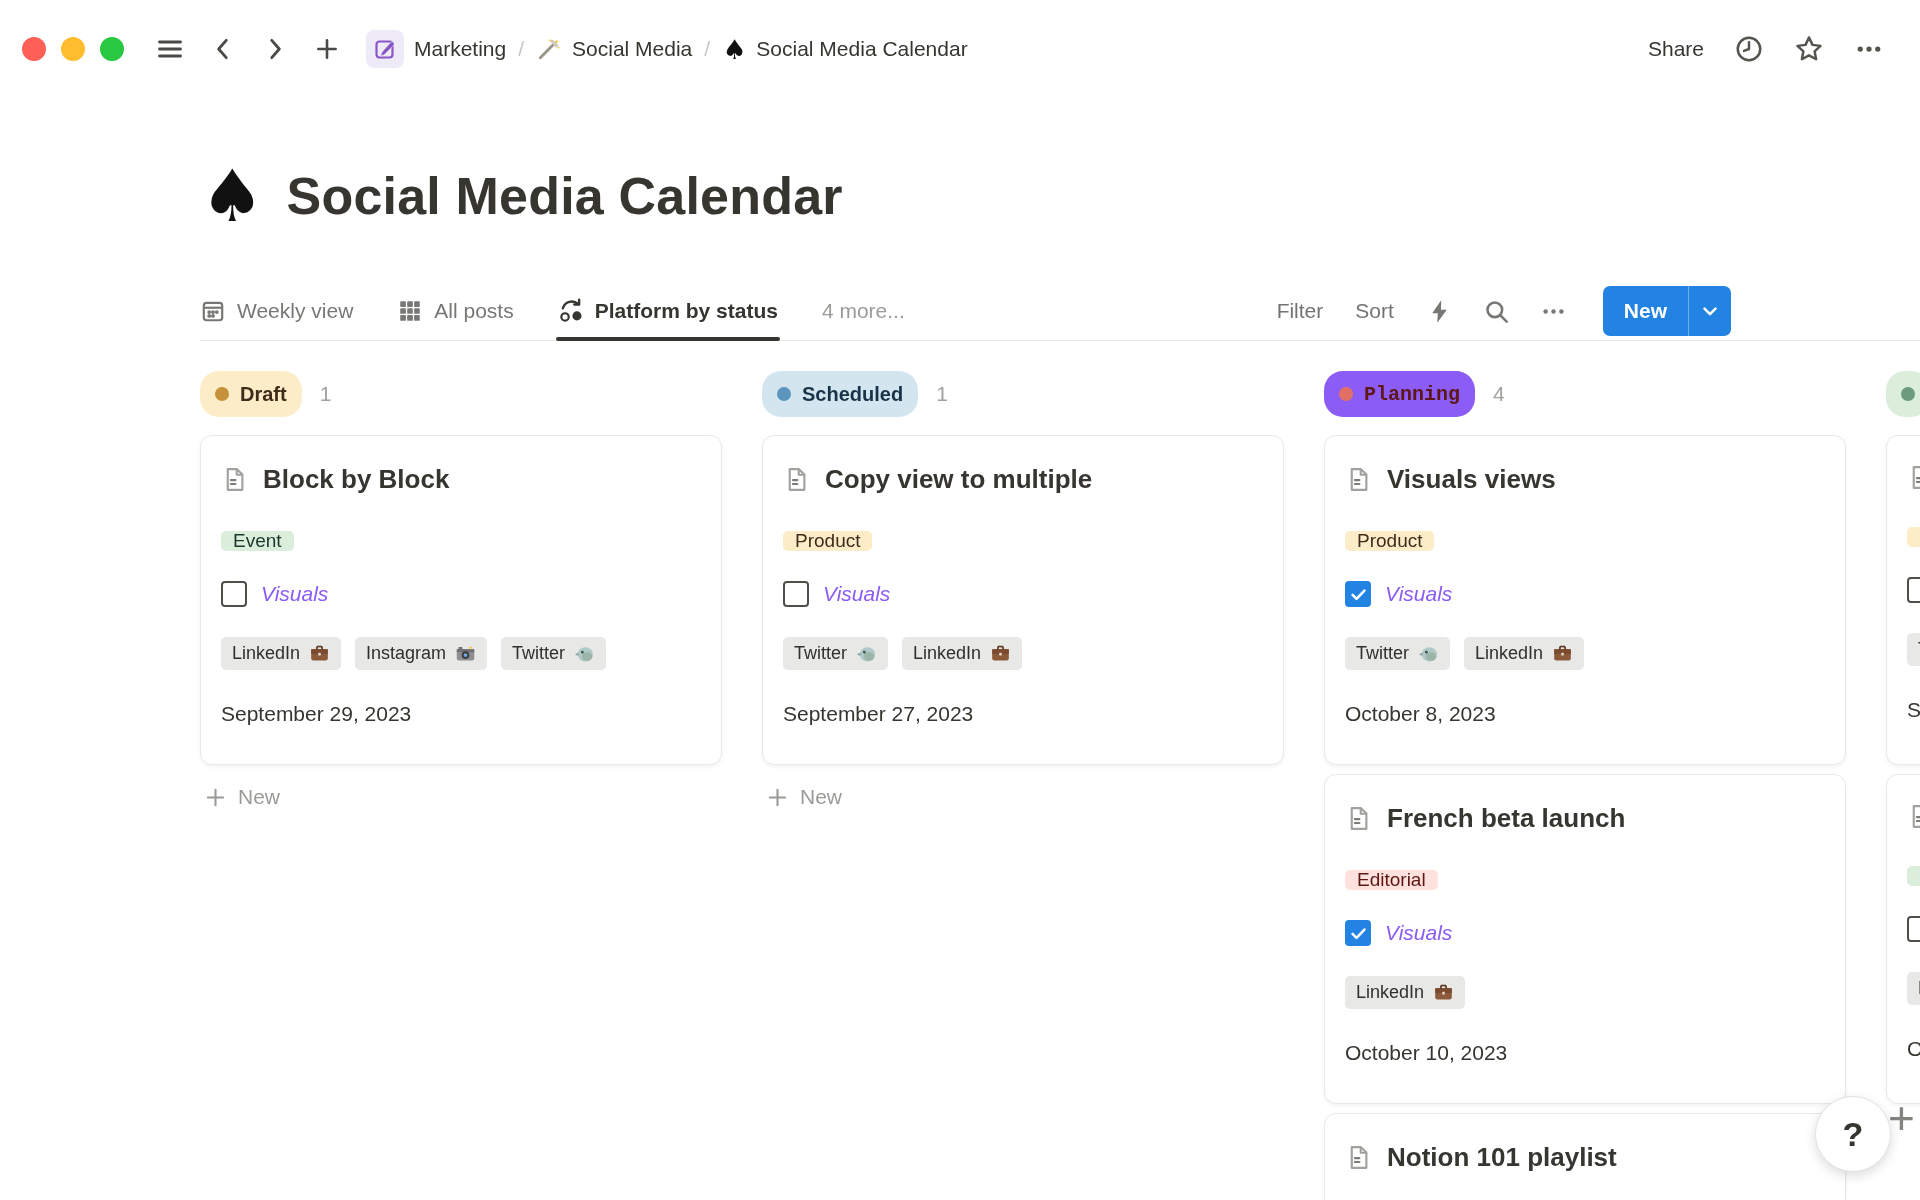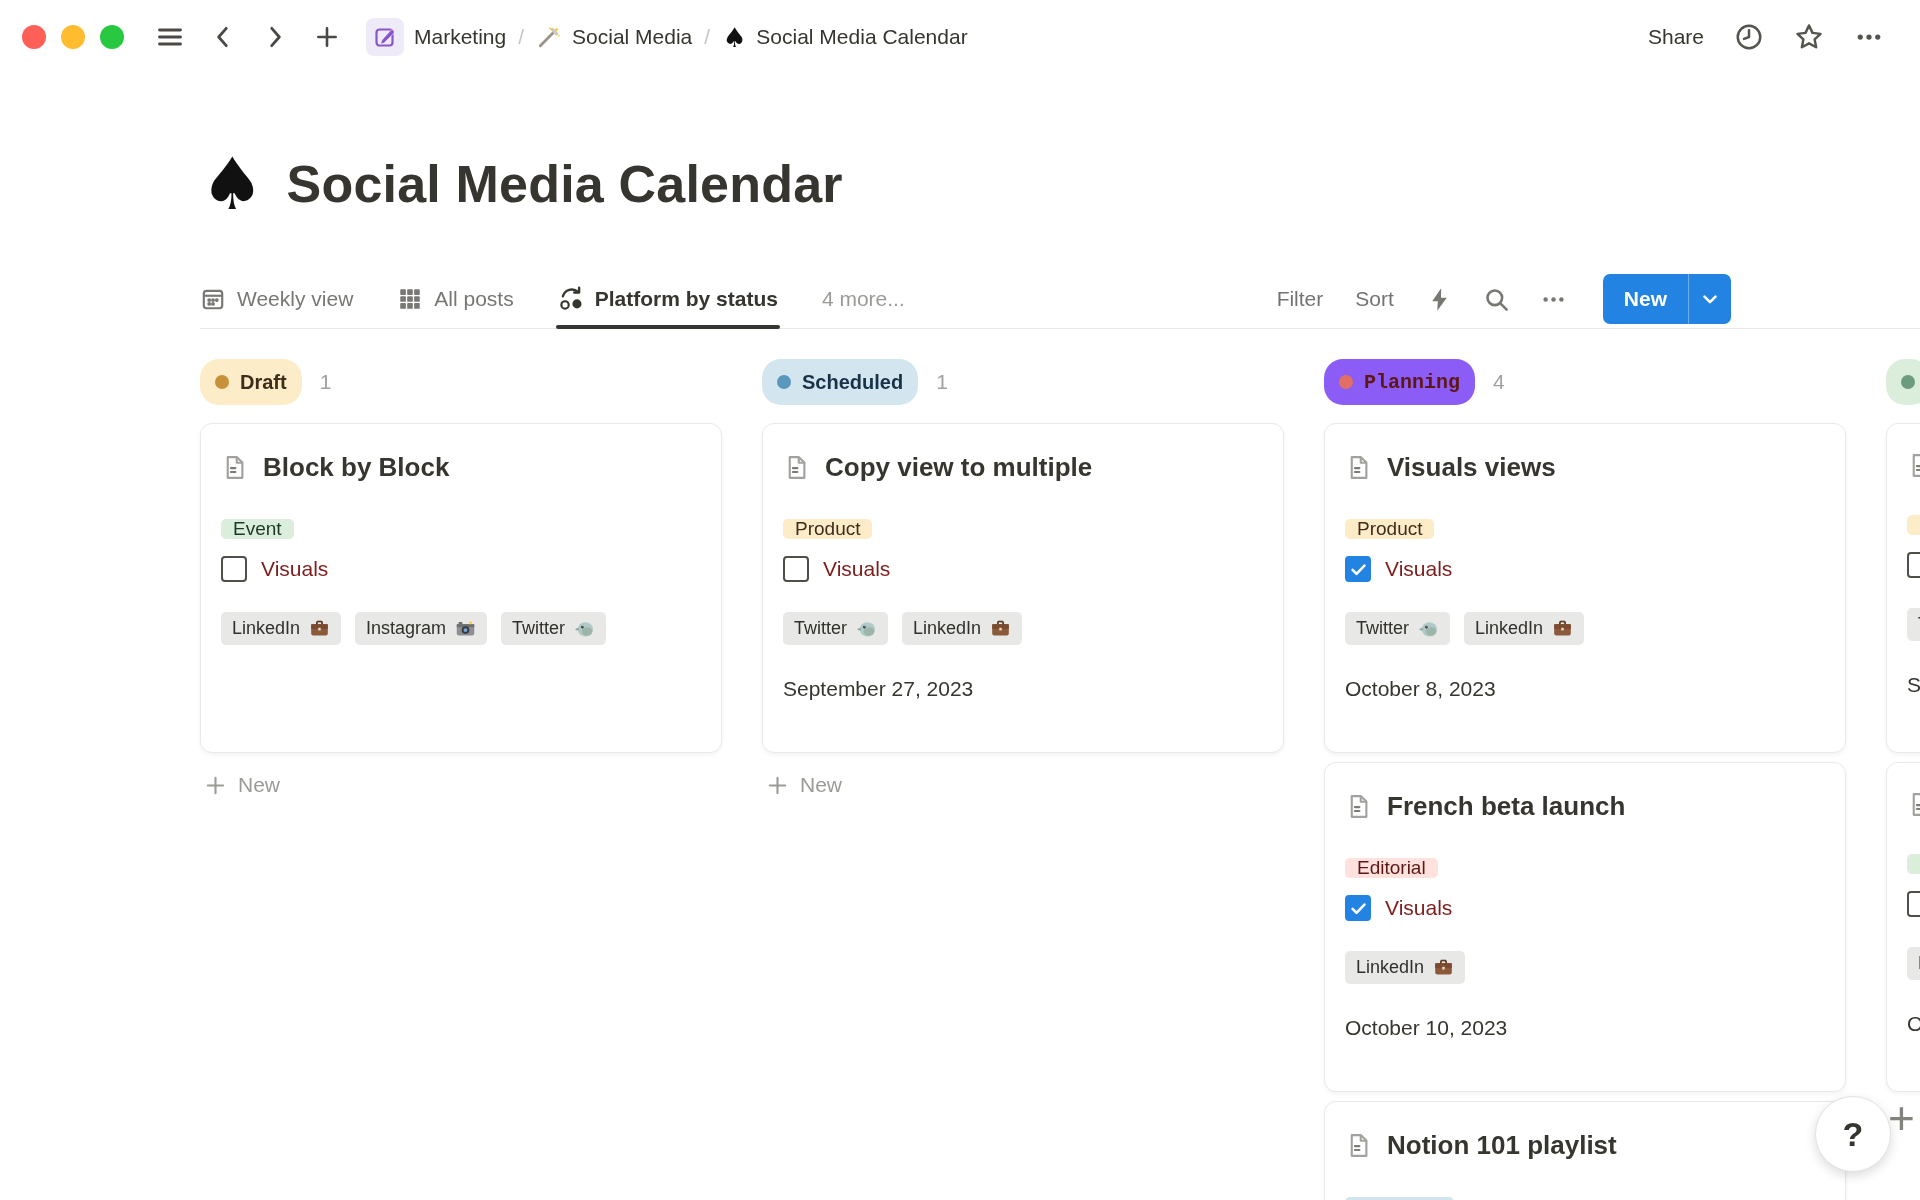--- a/index.html
+++ b/index.html
@@ -2,21 +2,21 @@
 <html><head>
 <meta charset="utf-8">
 <style>
   html,body{margin:0;padding:0;}
   body{
     width:1920px;height:1200px;overflow:hidden;background:#ffffff;
     font-family:"Liberation Sans","DejaVu Sans",sans-serif;
     color:#37352F;position:relative;
   }
   
-  .topbar{height:74px;display:flex;align-items:center;padding:0 36px 0 22px;}
+  .topbar{height:74px;display:flex;align-items:center;padding:12px 36px 0 22px;}
   .lights{display:flex;align-items:center;gap:15px;margin-right:32px;}
   .light{width:24px;height:24px;border-radius:50%;}
   .icon-btn{display:flex;align-items:center;justify-content:center;cursor:pointer;color:#55544E;}
   .nav-group{display:flex;align-items:center;gap:26px;margin-right:26px;}
   .breadcrumb{display:flex;align-items:center;gap:12px;font-size:21px;font-weight:500;color:#37352F;}
   .crumb{display:flex;align-items:center;gap:10px;cursor:pointer;}
   .crumb-sep{color:#C7C6C3;font-weight:400;}
   .crumb-icon-box{width:38px;height:38px;border-radius:8px;background:#EFEAF7;display:flex;align-items:center;justify-content:center;}
   .spade-char{font-family:"DejaVu Sans",sans-serif;color:#111;}
   .topbar-right{margin-left:auto;display:flex;align-items:center;gap:30px;}
@@ -43,21 +43,21 @@
   .board-column{width:522px;flex:0 0 522px;}
   .col-head{display:flex;align-items:center;margin-bottom:22px;height:38px;}
   .status-pill{display:inline-flex;align-items:center;gap:11px;height:38px;padding:4px 15px;border-radius:19px;font-size:20px;font-weight:600;cursor:pointer;white-space:nowrap;}
   .status-dot{width:14px;height:14px;border-radius:50%;flex:0 0 14px;}
   .col-count{margin-left:18px;font-size:21px;color:#A3A19D;}
   .card{background:#fff;border:1px solid #E9E9E7;border-radius:12px;box-shadow:0 2px 4px rgba(15,15,15,0.05);padding:20px 20px 22px;box-sizing:border-box;margin-bottom:9px;min-height:330px;cursor:pointer;}
   .card.short{min-height:0;height:200px;overflow:hidden;}
   .card-title{display:flex;align-items:center;gap:15px;margin-top:8px;font-size:26px;font-weight:600;color:#37352F;}
   .tag-row{margin-top:36px;}
   .tag{display:inline-flex;align-items:center;height:20px;padding:0 12px;border-radius:5px;font-size:19px;white-space:nowrap;}
-  .check-row{margin-top:17px;display:flex;align-items:center;gap:14px;font-size:21px;color:#7f1d1d;}
+  .check-row{margin-top:30px;display:flex;align-items:center;gap:14px;font-size:21px;color:#8b5cf6;font-style:italic;}
   .checkbox{width:26px;height:26px;border:2px solid #4F4E49;border-radius:4px;box-sizing:border-box;background:#fff;display:flex;align-items:center;justify-content:center;cursor:pointer;flex:0 0 26px;}
   .checkbox.checked{background:#2383E2;border-color:#2383E2;}
   .platform-row{margin-top:30px;display:flex;gap:14px;flex-wrap:wrap;}
   .ptag{display:inline-flex;align-items:center;gap:9px;height:33px;padding:0 11px;border-radius:5px;background:#E8E8E6;font-size:18px;color:#32302C;white-space:nowrap;}
   .card-date{margin-top:32px;font-size:21px;color:#37352F;}
   .add-new{margin-top:20px;display:flex;align-items:center;gap:11px;font-size:21px;color:#9B9A97;cursor:pointer;padding-left:4px;}
   
   .help-btn{position:absolute;left:1815px;top:1096px;width:74px;height:74px;border-radius:50%;background:#fff;border:1px solid #E3E2E0;box-shadow:0 4px 12px rgba(0,0,0,0.14);display:flex;align-items:center;justify-content:center;font-size:34px;font-weight:600;color:#37352F;cursor:pointer;z-index:5;}
   .edge-plus{position:absolute;left:1888px;top:1095px;font-size:46px;font-weight:300;color:#85837F;cursor:pointer;z-index:4;line-height:1;}
 </style>
@@ -287,20 +287,21 @@
               <svg width="21" height="21" viewBox="0 0 24 24">
                 <ellipse cx="13" cy="13" rx="8.6" ry="8.2" fill="#AFC9C9"></ellipse>
                 <ellipse cx="15" cy="15.5" rx="6" ry="4.8" fill="#9DB4A8"></ellipse>
                 <path d="M5.2 11.5c-2.2-.3-3.4.7-3.7 1.8 1 .9 2.4 1.1 4 .6z" fill="#8FA7A7"></path>
                 <circle cx="9.6" cy="10.4" r="1.5" fill="#23282B"></circle>
                 <circle cx="10" cy="10" r="0.5" fill="#fff"></circle>
               </svg>
             </span>
           </span>
         </div>
+        <div class="card-date">September 29, 2023</div>
       </div>
       <div class="add-new">
         <span style="display: flex;">
           <svg width="23" height="23" viewBox="0 0 24 24" fill="none" stroke="#9B9A97" stroke-width="2.2" stroke-linecap="round">
             <path d="M12 4v16M4 12h16"></path>
           </svg>
         </span>
         <span>New</span>
       </div>
     </div>

